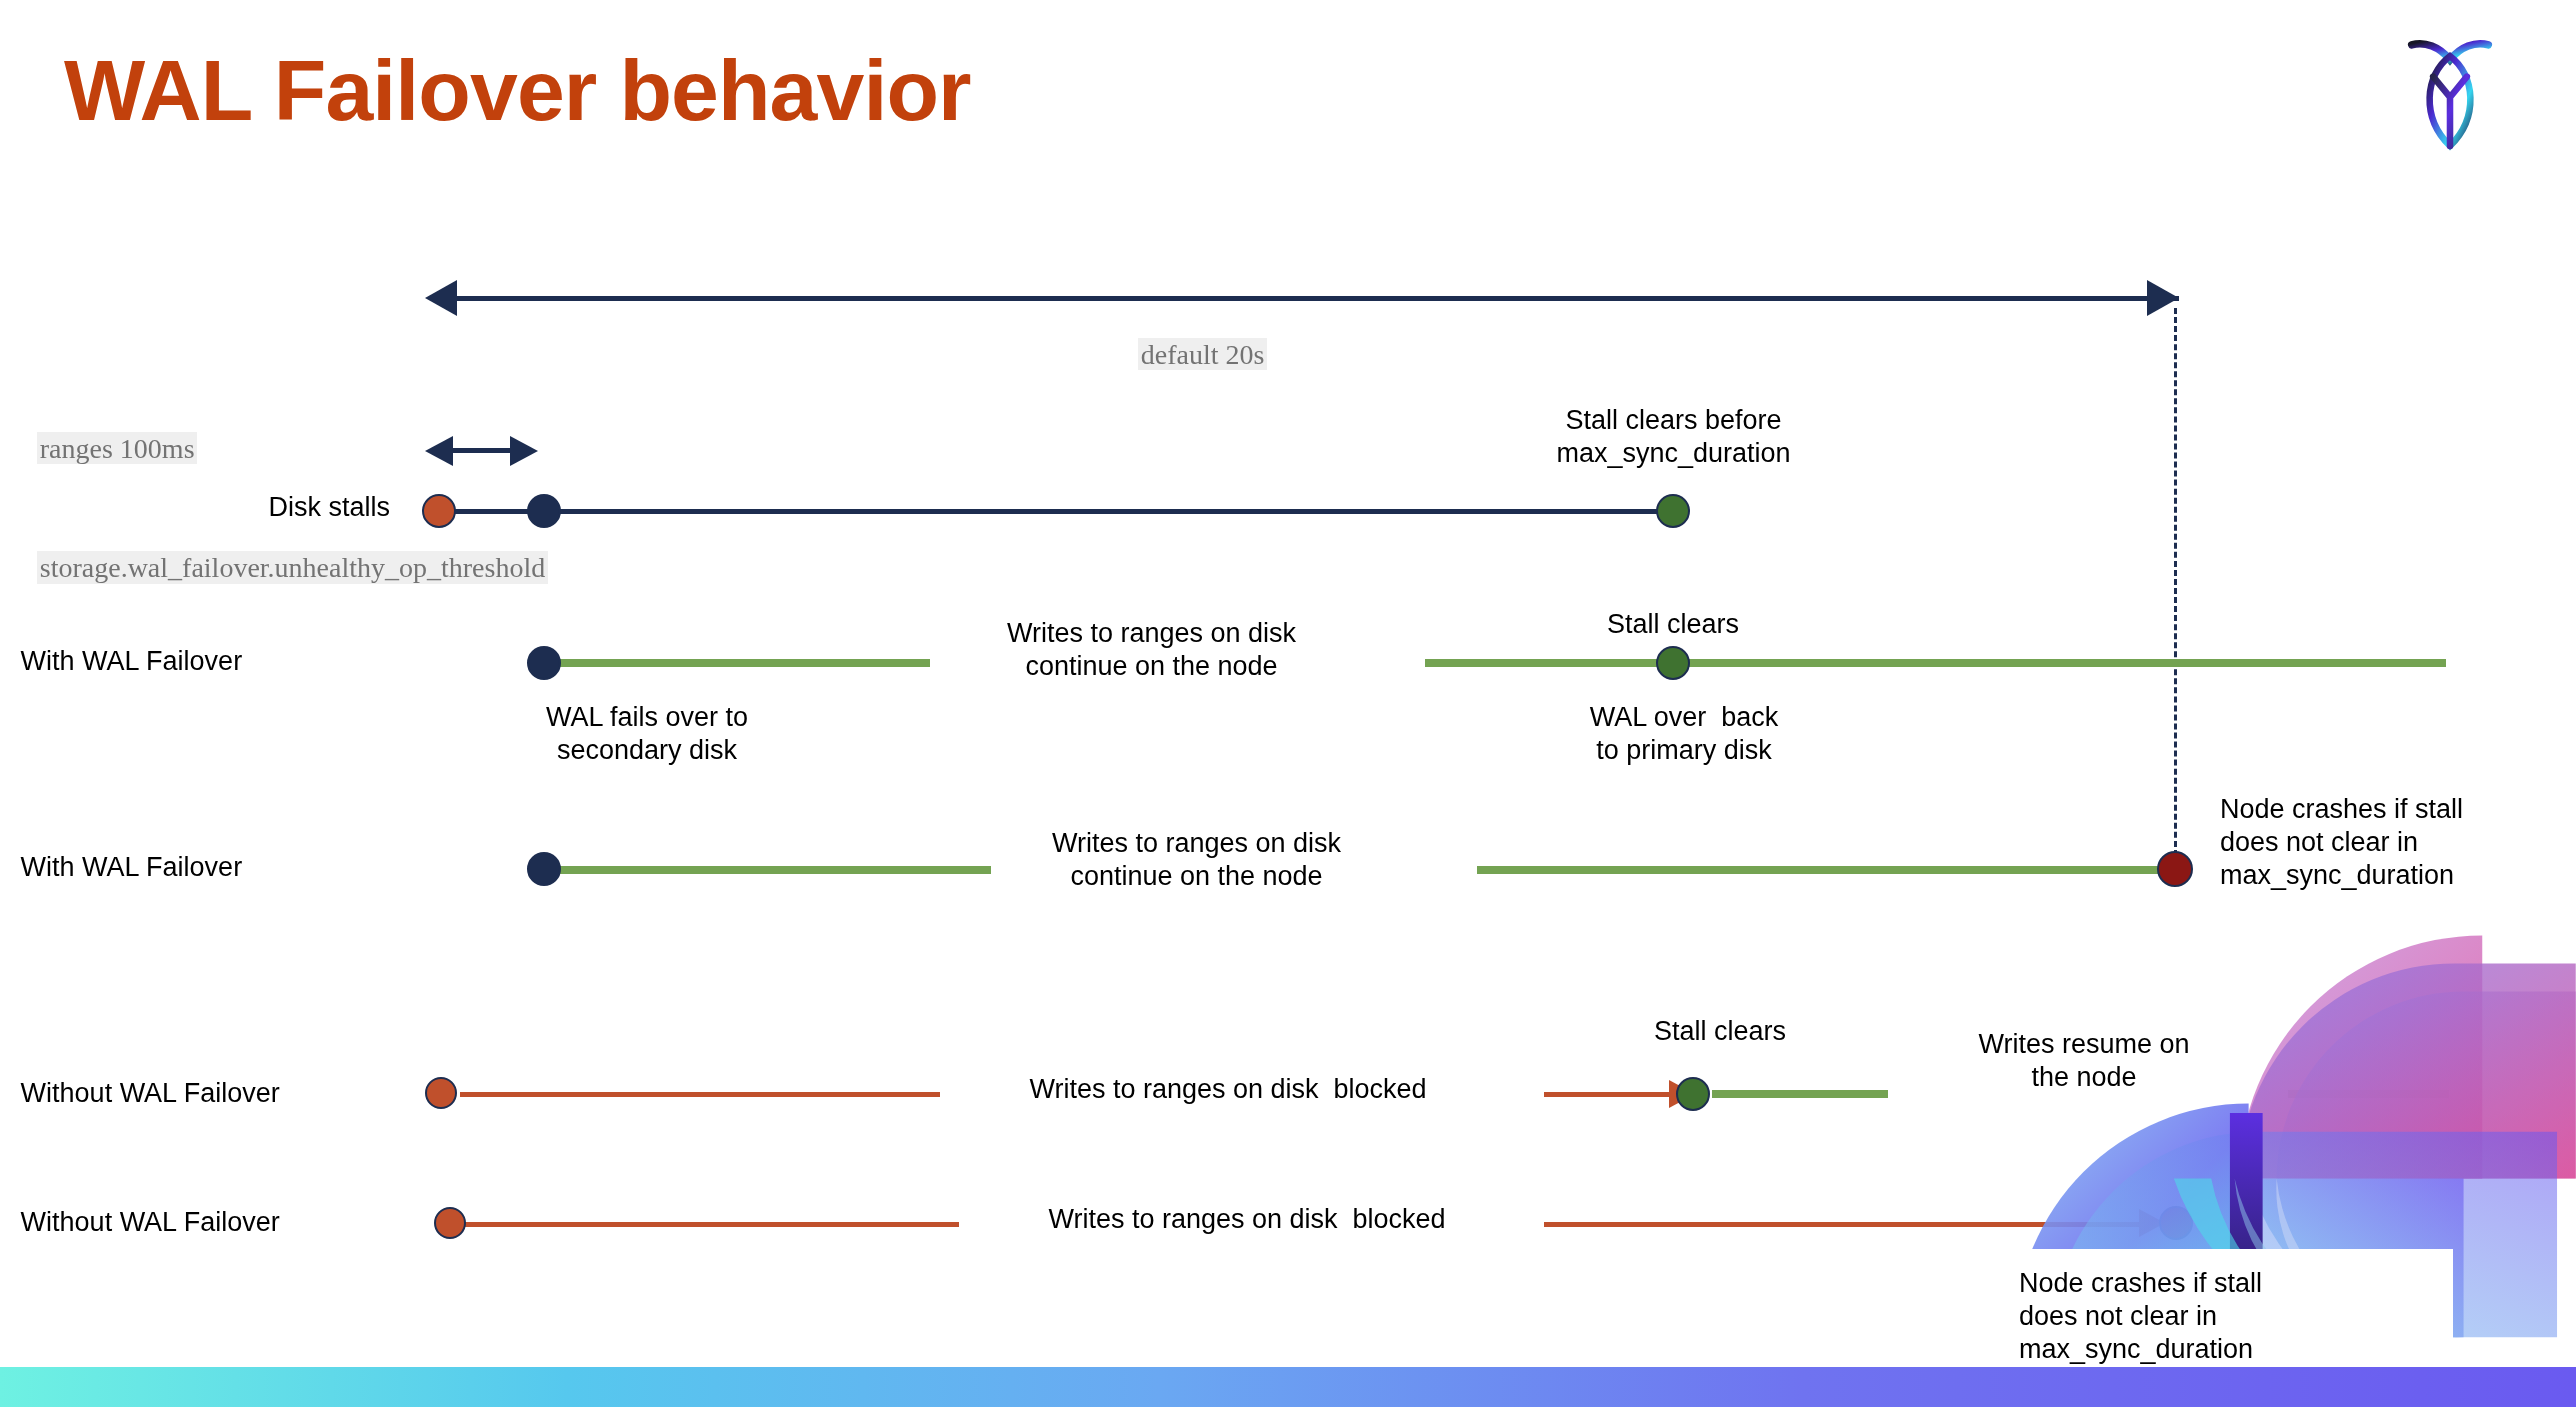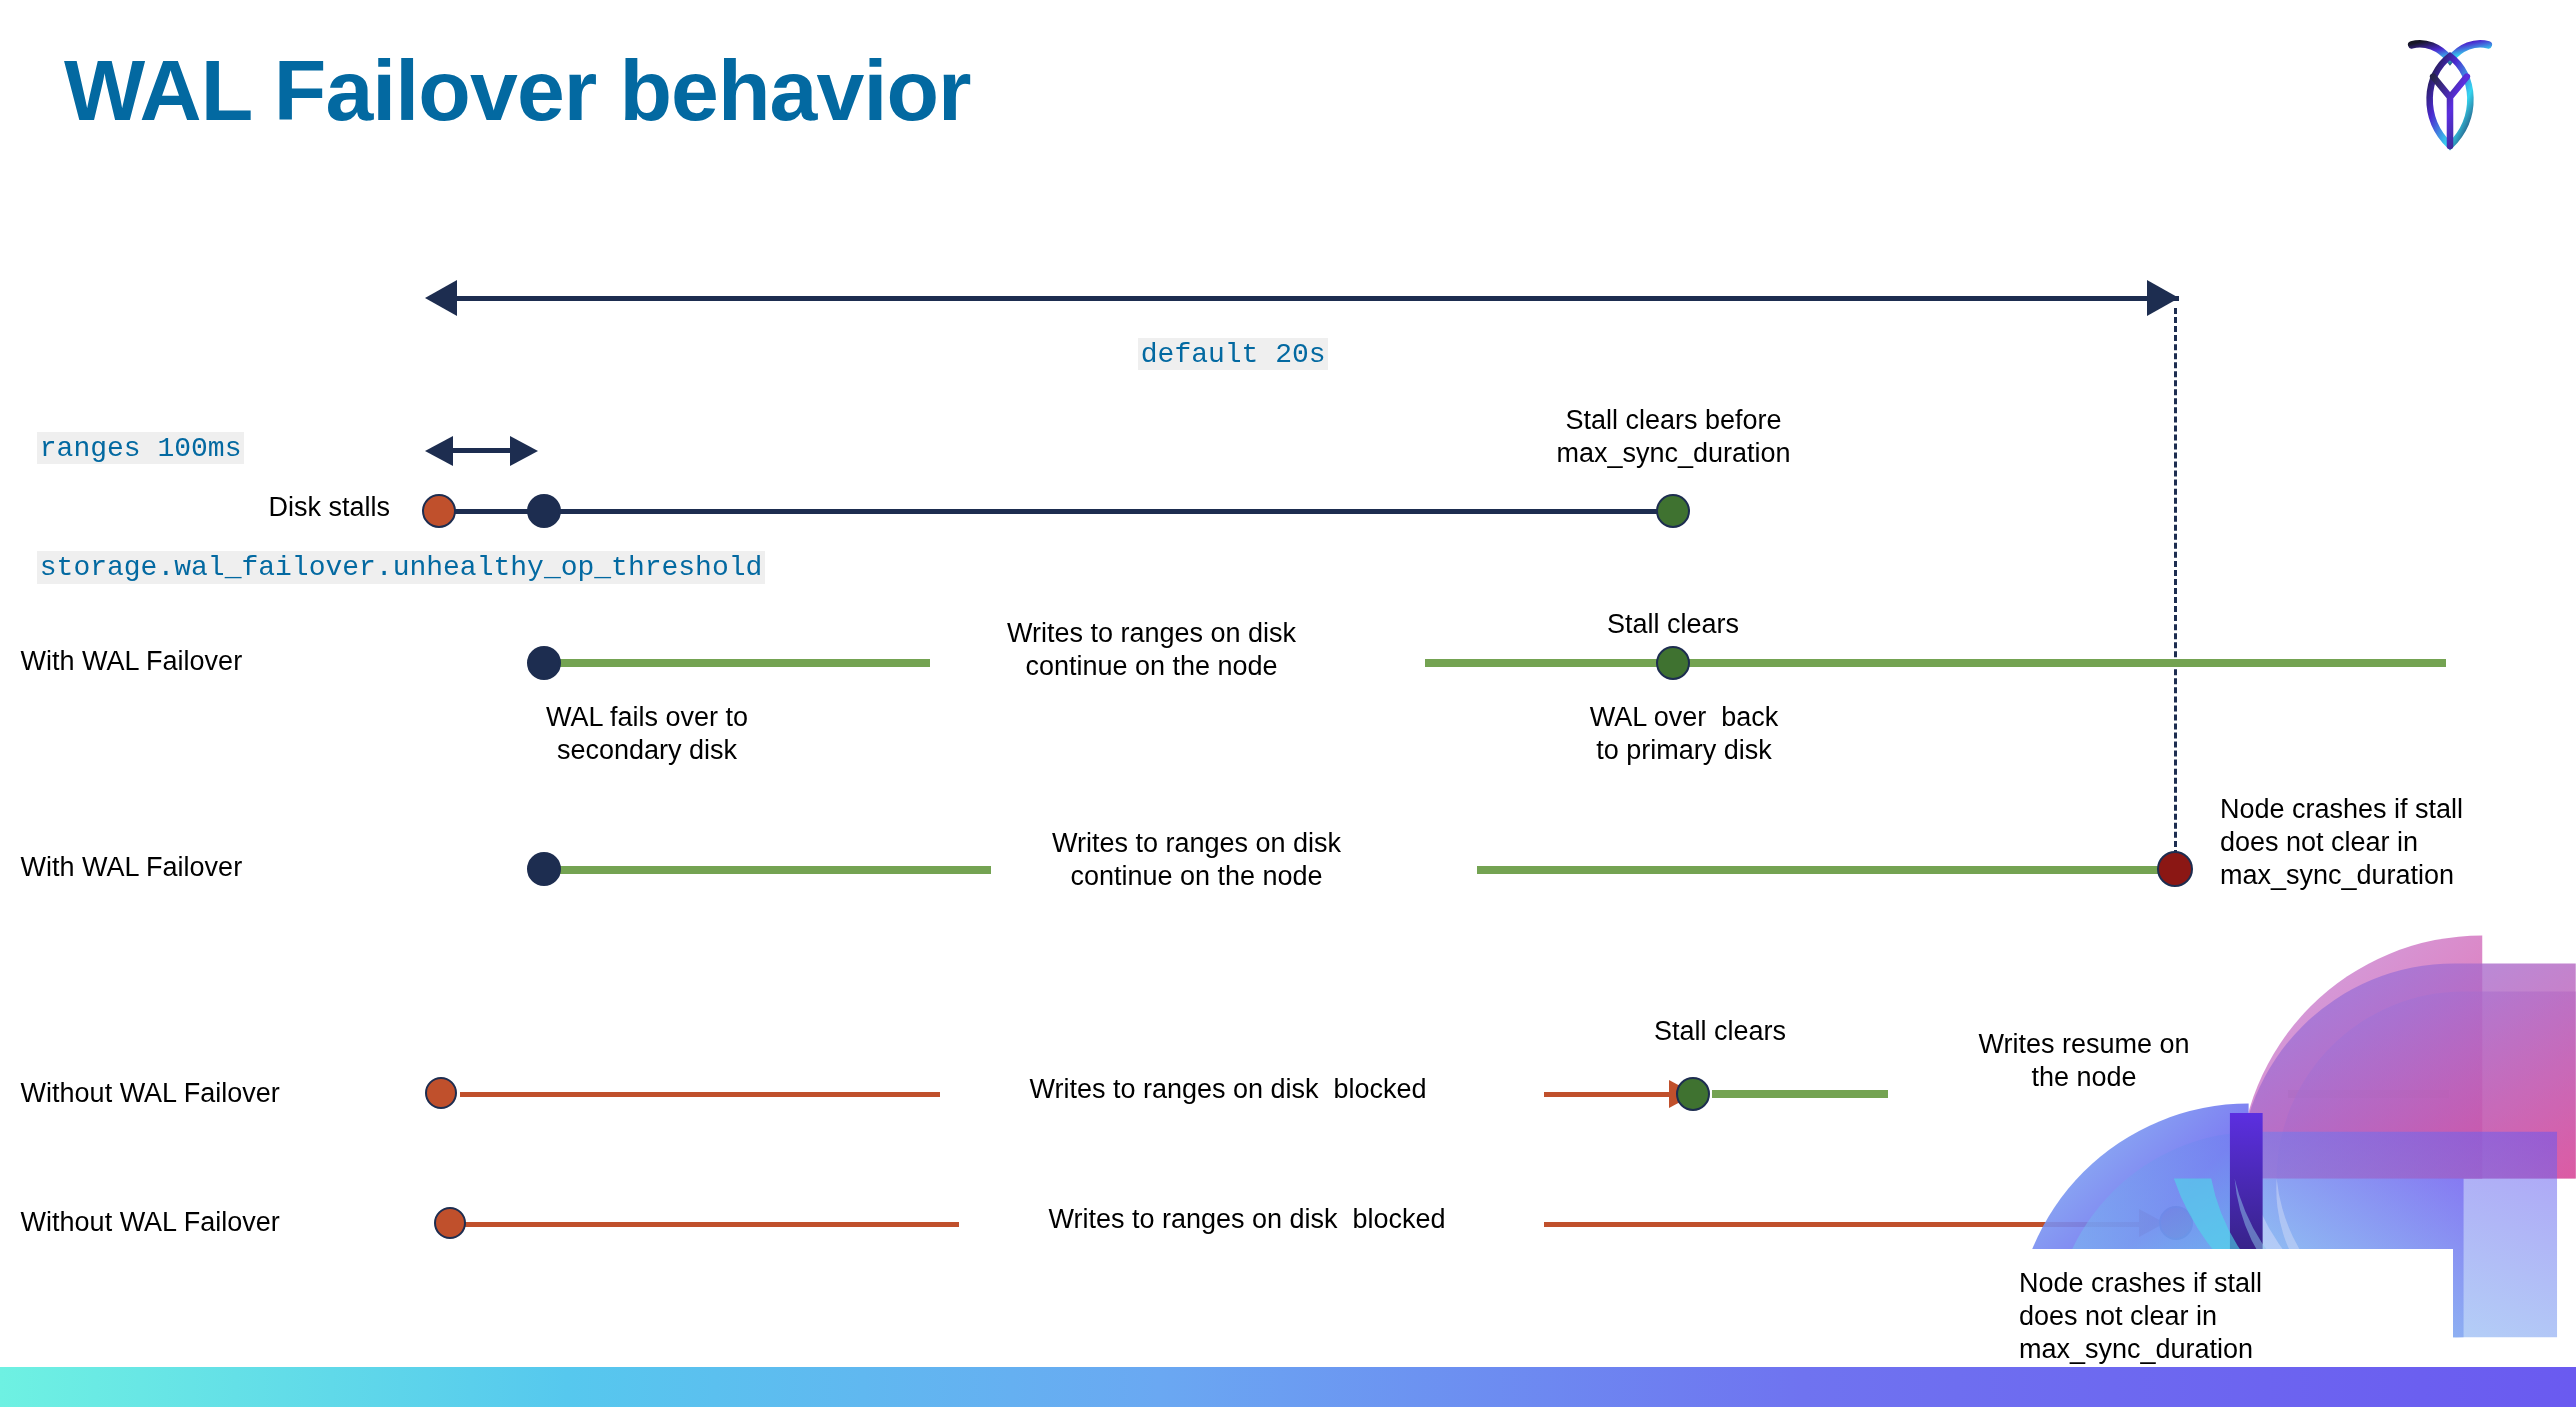--- a/index.html
+++ b/index.html
@@ -8,42 +8,42 @@
     background:#ffffff;
     font-family:"Liberation Sans", sans-serif;
     overflow:hidden;
     position:relative;
   }
   .slide{position:absolute;inset:0;overflow:hidden;background:#fff;}
 
   
   .title{
     position:absolute;left:64px;top:45px;
-    font-size:86px;font-weight:bold;color:#0369a1;
+    font-size:86px;font-weight:bold;color:#c2410c;
     letter-spacing:-0.9px;line-height:1.05;
     font-family:"Liberation Sans", sans-serif;
   }
 
   
   .logo{position:absolute;left:2389px;top:28px;width:122px;height:131px;}
 
   
   .lbl{
     position:absolute;color:#000;
     font-family:"Liberation Sans", sans-serif;
     font-size:27px;line-height:1.22;white-space:pre;
   }
   .lbl.c{text-align:center;}
   .lbl.l{text-align:left;}
   .lbl.r{text-align:right;}
 
   .code{
     position:absolute;
-    font-family:Liberation Mono, monospace;
-    font-size:28px;line-height:1.42;color:#0369a1;
+    font-family:Liberation Serif, serif;
+    font-size:28px;line-height:1.42;color:#737373;
     white-space:pre;
   }
   .code span{background:#efefef;padding:0.9px 2.8px;}
 
   
   .hline{position:absolute;height:4.7px;}
   .navy-line{background:#1d2d50;}
   .green-line{background:#74a352;height:7.5px;}
   .orange-line{background:#c0502c;height:4.7px;}
 

